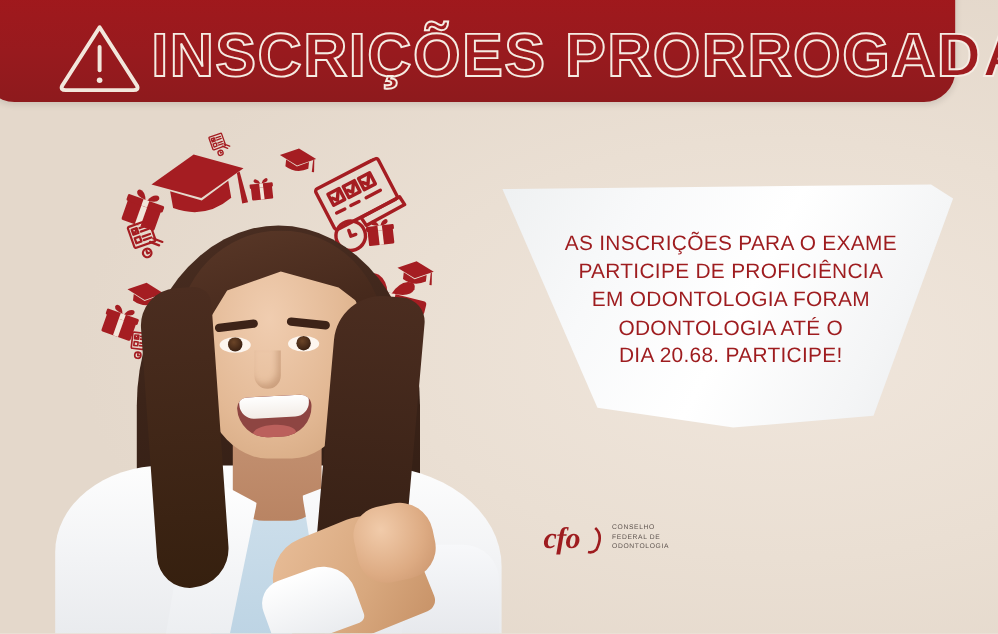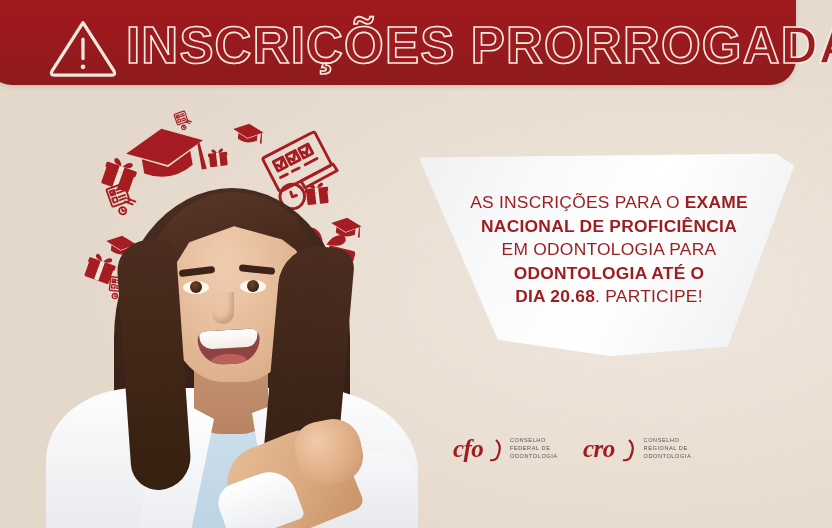--- a/index.html
+++ b/index.html
@@ -190,21 +190,21 @@
     display:flex; flex-direction:column;
     align-items:center; justify-content:center;
     padding:22px 34px 30px 34px;
     text-align:center;
     color:#9e1c1f;
     font-size:17.4px;
     line-height:1.355;
     letter-spacing:0.25px;
   }
   #panel-text .ln { white-space:nowrap; }
-  #panel-text b { font-weight:700; }
+  #panel-text b { font-weight:400; }
 
   
   #logos {
     position:absolute;
     left:452px; top:424px;
     width:340px; height:48px;
     display:flex; gap:24px;
   }
   .logo { display:flex; align-items:center; gap:6px; }
   .logo-mark { flex:0 0 auto; }
@@ -427,22 +427,22 @@
         <circle cx="40" cy="55.5" r="2.4" fill="#f2e7dc" stroke="none"></circle>
       </svg>
       <div id="banner-title">INSCRIÇÕES PRORROGADAS</div>
     </div>
   </div>
 
   <div id="panel-wrap">
     <div id="panel"></div>
     <div id="panel-text">
         <div class="ln">AS INSCRIÇÕES PARA O <b>EXAME</b></div>
-        <div class="ln"><b>NACIONAL DE PROFICIÊNCIA</b></div>
-        <div class="ln">EM ODONTOLOGIA PARA</div>
+        <div class="ln"><b>PARTICIPE DE PROFICIÊNCIA</b></div>
+        <div class="ln">EM ODONTOLOGIA FORAM</div>
         <div class="ln"><b>ODONTOLOGIA ATÉ O</b></div>
         <div class="ln"><b>DIA 20.68</b>. PARTICIPE!</div>
       </div>
   </div>
 
   <div id="logos">
 
     <div class="logo">
       <div class="logo-mark">
         <svg width="52" height="30" viewBox="0 0 52 30">
@@ -451,28 +451,15 @@
         </svg>
       </div>
       <div class="logo-txt">
         <span>Conselho</span>
         <span>Federal de</span>
         <span>Odontologia</span>
       </div>
     </div>
 
 
-    <div class="logo">
-      <div class="logo-mark">
-        <svg width="56" height="30" viewBox="0 0 56 30">
-          <text x="1" y="24" font-family="Liberation Serif, serif" font-size="25" font-weight="700" font-style="italic" fill="#9e1c1f" letter-spacing="-0.6">cro</text>
-          <path d="M47 7 Q54 13 48 25 Q45 28 41 27" fill="none" stroke="#9e1c1f" stroke-width="2.2"></path>
-        </svg>
-      </div>
-      <div class="logo-txt">
-        <span>Conselho</span>
-        <span>Regional de</span>
-        <span>Odontologia</span>
-      </div>
-    </div>
 
   </div>
 </div>
 
 </body></html>

